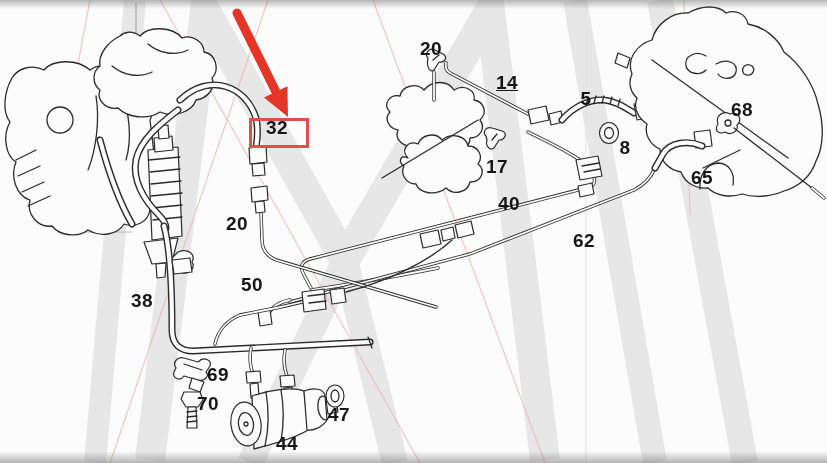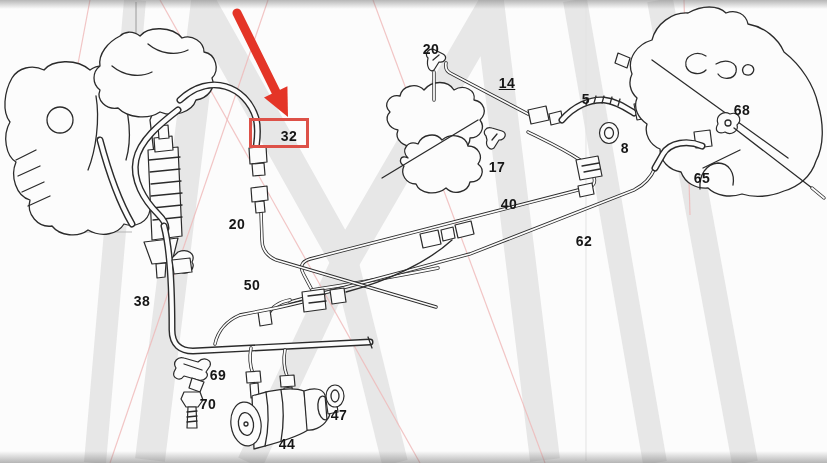--- a/index.html
+++ b/index.html
@@ -11,21 +11,21 @@
   .blob{fill:#fcfcfc;stroke:#2b2b2b;stroke-width:1.3;stroke-linejoin:round;}
   .fit{fill:#fcfcfc;stroke:#2b2b2b;stroke-width:1.2;stroke-linejoin:round;}
   .hoseO{stroke:#2b2b2b;fill:none;stroke-width:7;stroke-linecap:round;}
   .hoseI{stroke:#fcfcfc;fill:none;stroke-width:4.2;stroke-linecap:round;}
   .pipeO{stroke:#2b2b2b;fill:none;stroke-width:3.4;stroke-linecap:round;}
   .pipeI{stroke:#fcfcfc;fill:none;stroke-width:1.8;stroke-linecap:round;}
   .wm{stroke:#e7e7e7;fill:none;}
   .pink{stroke:#efb6b6;stroke-width:1.2;fill:none;opacity:.8;}
   
   #callouts{position:absolute;left:0;top:0;width:100%;height:100%;pointer-events:none;}
-  .callout{position:absolute;transform:translate(-50%,-50%);font-weight:bold;font-size:14px;
+  .callout{position:absolute;transform:translate(-50%,-50%);font-weight:bold;font-size:19px;
            color:#161616;letter-spacing:.5px;pointer-events:auto;white-space:nowrap;}
   
   #highlight-box{position:absolute;border:3px solid #dd5148;box-sizing:border-box;}
   
   .edge{position:absolute;left:0;width:100%;pointer-events:none;}
   .edge.top{top:0;height:9px;background:linear-gradient(to bottom,rgba(125,125,125,.55),rgba(125,125,125,0));}
   .edge.bottom{bottom:0;height:12px;background:linear-gradient(to top,rgba(110,110,110,.5),rgba(110,110,110,0));}
 </style>
 </head>
 <body>
@@ -264,21 +264,21 @@
 <div id="callouts">
       <div class="callout" style="left: 431px; top: 49px;">20</div>
       <div class="callout" style="left: 507px; top: 83px; text-decoration: underline;">14</div>
       <div class="callout" style="left: 586px; top: 99px;">5</div>
       <div class="callout" style="left: 742px; top: 110px;">68</div>
       <div class="callout" style="left: 497px; top: 167px;">17</div>
       <div class="callout" style="left: 625px; top: 148px;">8</div>
       <div class="callout" style="left: 702px; top: 178px;">65</div>
       <div class="callout" style="left: 509px; top: 204px;">40</div>
       <div class="callout" style="left: 584px; top: 241px;">62</div>
-      <div class="callout" style="left: 277px; top: 136px; margin-left: 12px;">32</div>
+      <div class="callout" style="left: 277px; top: 128px;">32</div>
       <div class="callout" style="left: 237px; top: 224px;">20</div>
       <div class="callout" style="left: 252px; top: 285px;">50</div>
       <div class="callout" style="left: 142px; top: 301px;">38</div>
       <div class="callout" style="left: 218px; top: 375px; text-align: center;">69</div>
       <div class="callout" style="left: 208px; top: 404px;">70</div>
       <div class="callout" style="left: 287px; top: 444px;">44</div>
       <div class="callout" style="left: 339px; top: 415px;">47</div>
     </div>
 
 <div id="highlight-box" style="left: 249px; top: 118px; width: 60px; height: 30px; border-color: rgb(221, 81, 72); border-width: 3px;"></div>

